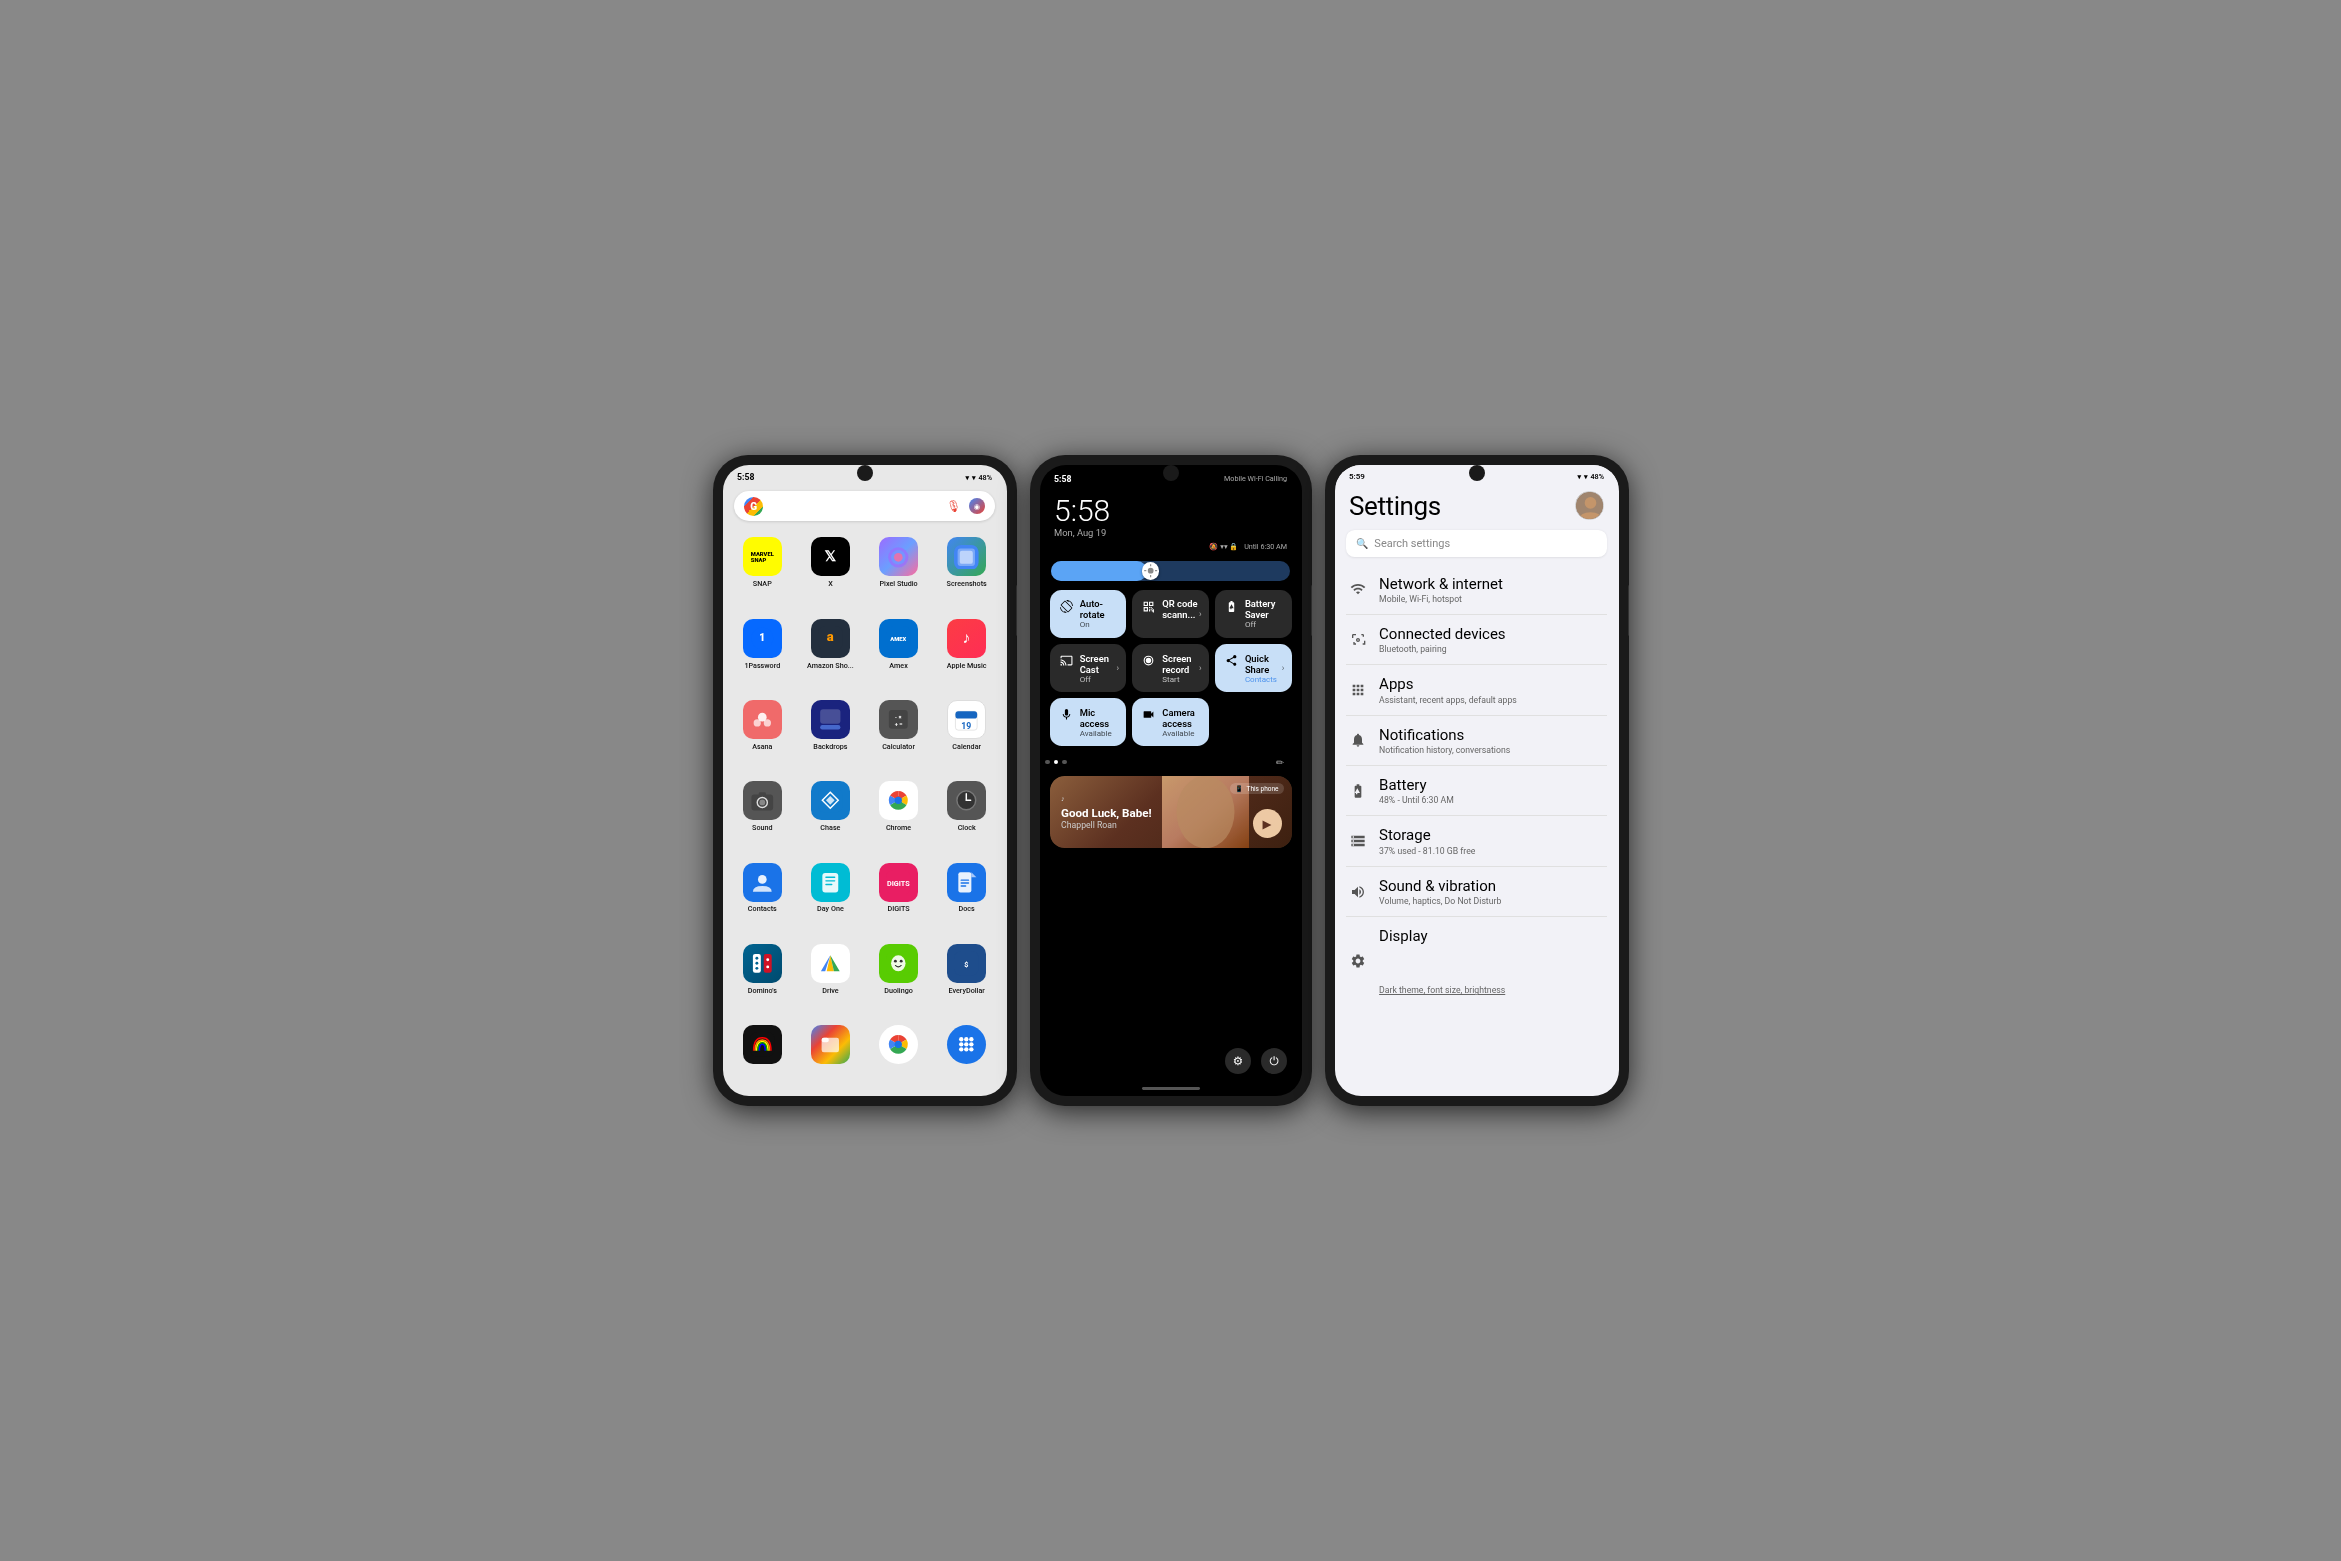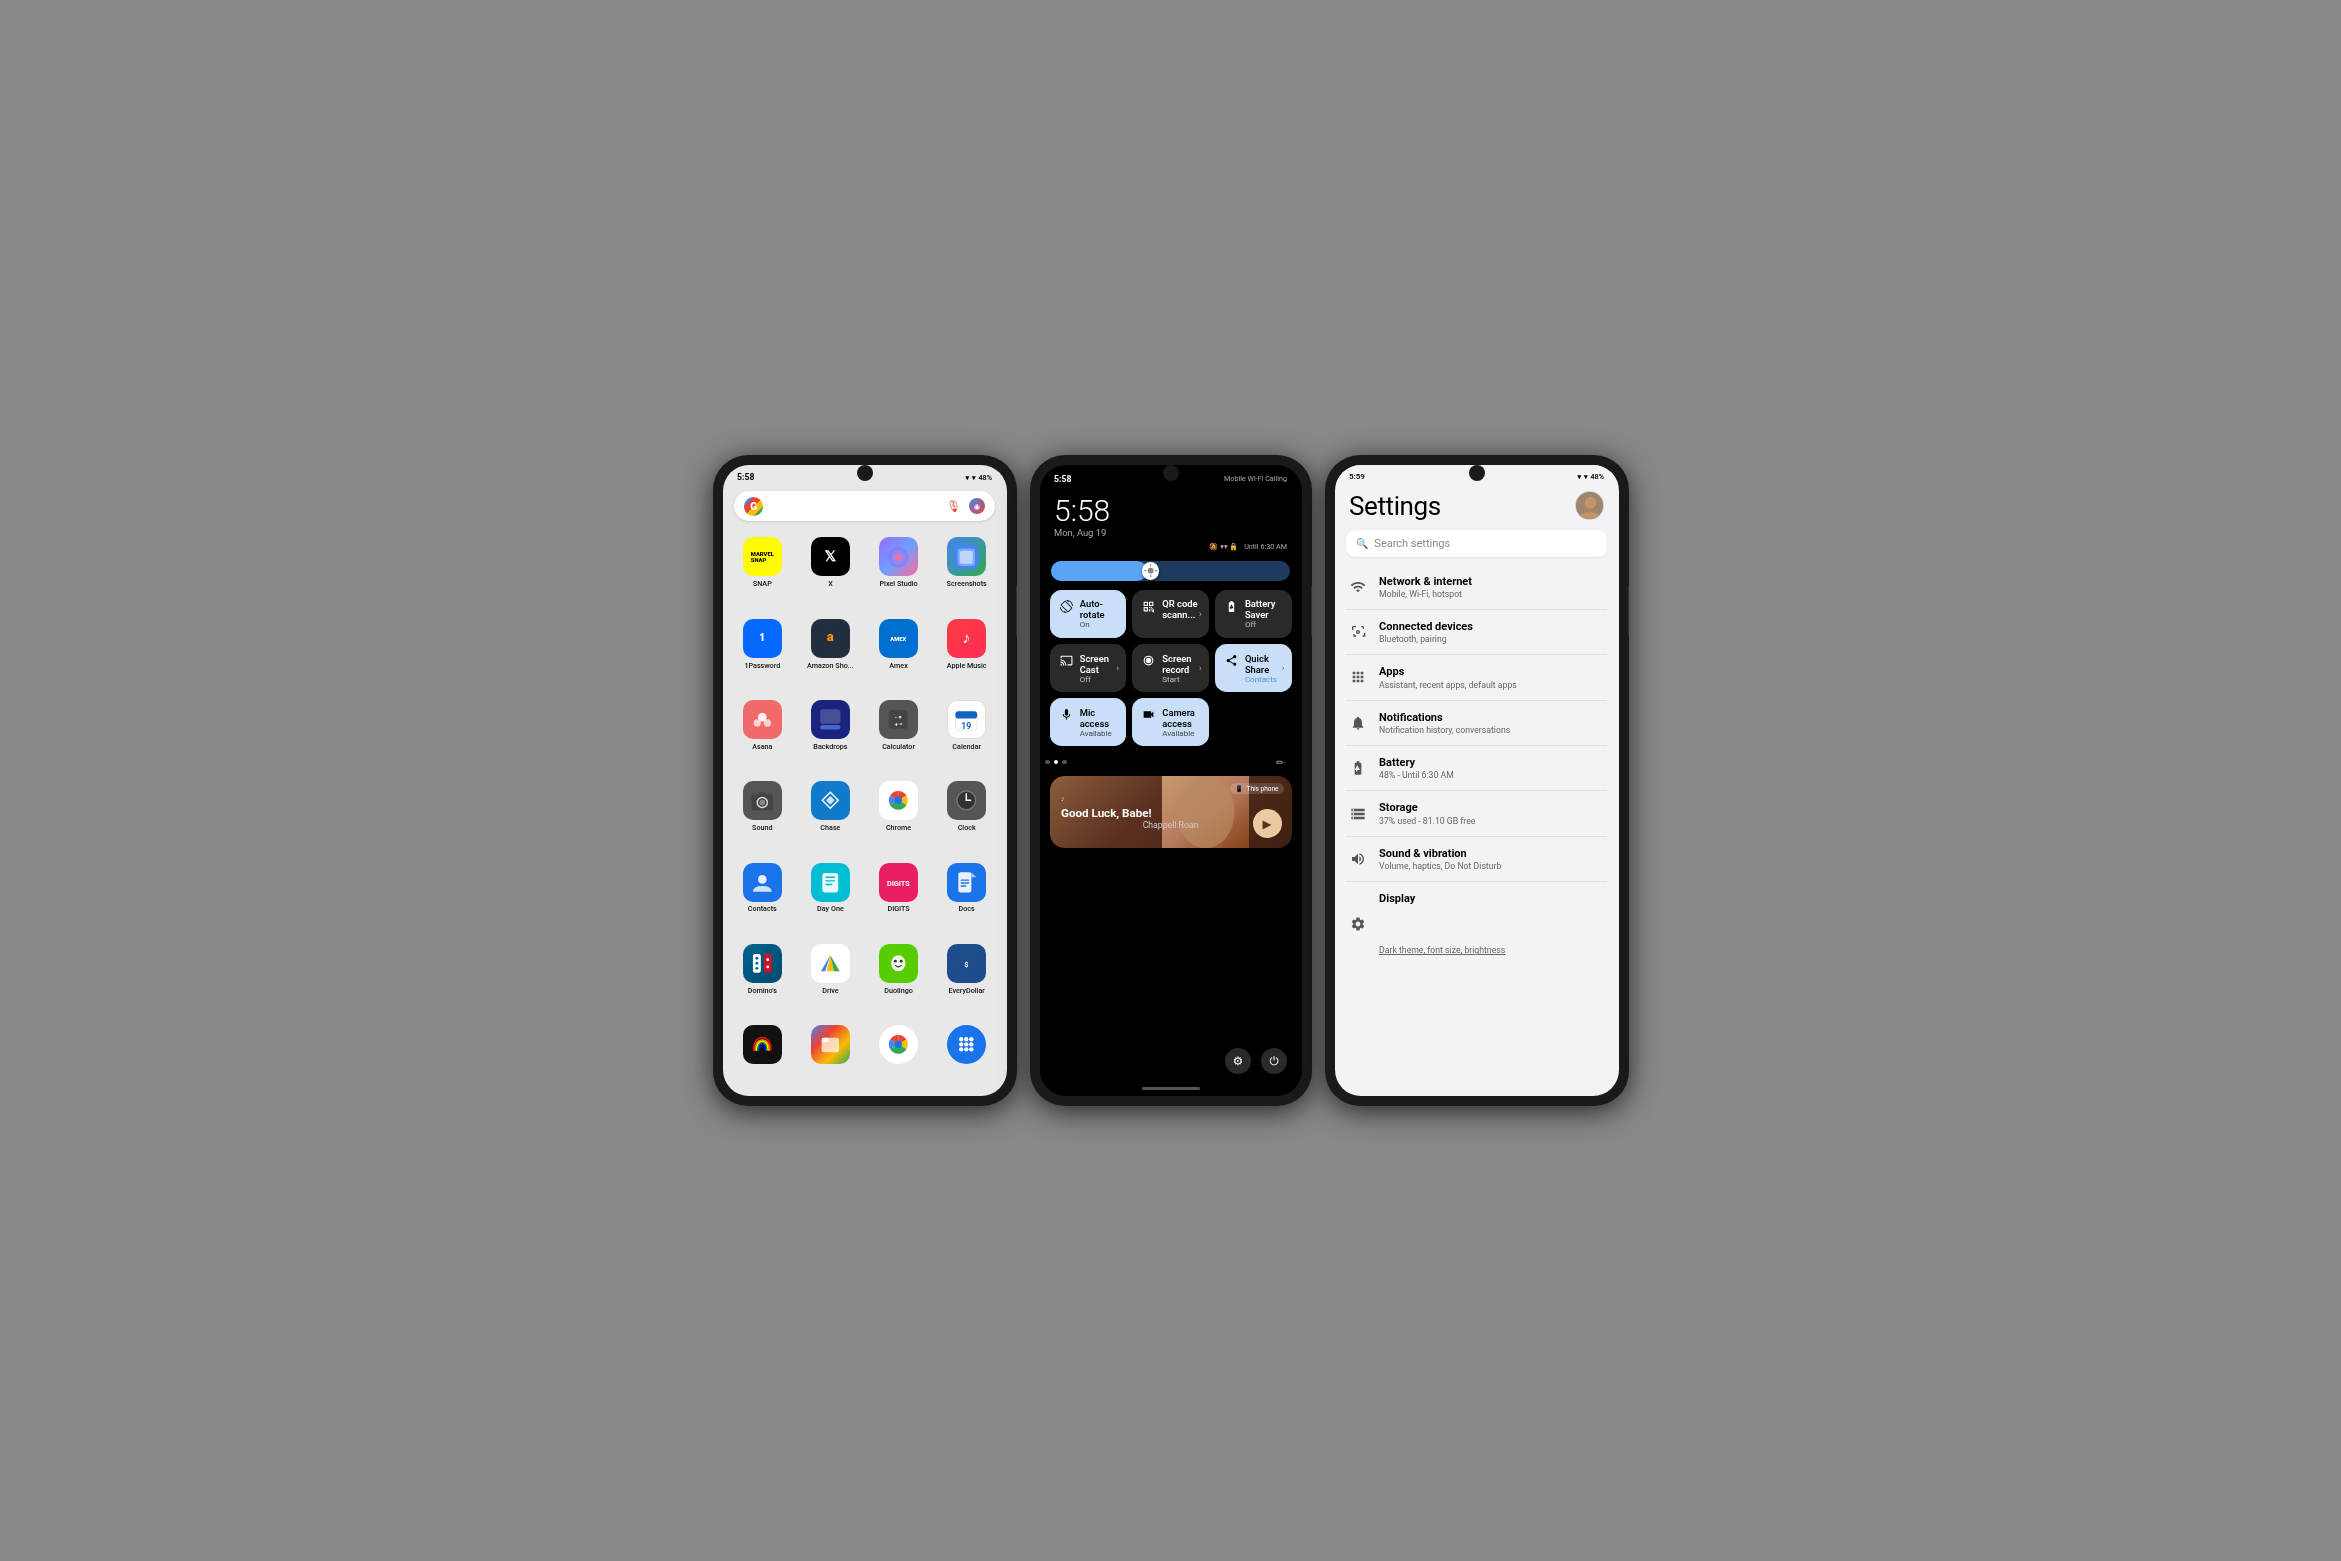--- a/index.html
+++ b/index.html
@@ -322,21 +322,21 @@
       border-radius: 14.5px;
       padding: 1.4px 5.8px;
       font-size: 6.5px;
       color: #fff;
       display: flex;
       align-items: center;
       gap: 2.9px;
       z-index: 3;
     }
     .media-title { font-size: 11.6px; font-weight: 700; color: #fff; }
-    .media-artist { font-size: 8.7px; color: #ccc; text-align: center; }
+    .media-artist { font-size: 8.7px; color: #ccc; }
     .media-play {
       position: absolute;
       right: 10px;
       bottom: 10px;
       z-index: 3;
       width: 29px; height: 29px;
       background: rgba(255,220,180,0.9);
       border-radius: 50%;
       display: flex;
       align-items: center;
@@ -437,21 +437,21 @@
     .settings-item:last-child { border-bottom: none; }
     .settings-item-icon {
       width: 23px;
       display: flex;
       align-items: center;
       justify-content: center;
       font-size: 14.5px;
       color: #555;
     }
     .settings-item-content { flex: 1; }
-    .settings-item-title { font-size: 11px; font-weight: 700; color: #000; }
+    .settings-item-title { font-size: 15px; font-weight: 400; color: #000; }
     .settings-item-sub { font-size: 8.7px; color: #666; margin-top: 1.4px; }
   </style>
 </head>
 <body>
 
 <div class="phone phone-left">
   <div class="notch"></div>
   <div class="btn-side-right"></div>
   <div class="btn-side-left-vol"></div>
   <div class="btn-side-left-vol2"></div>

